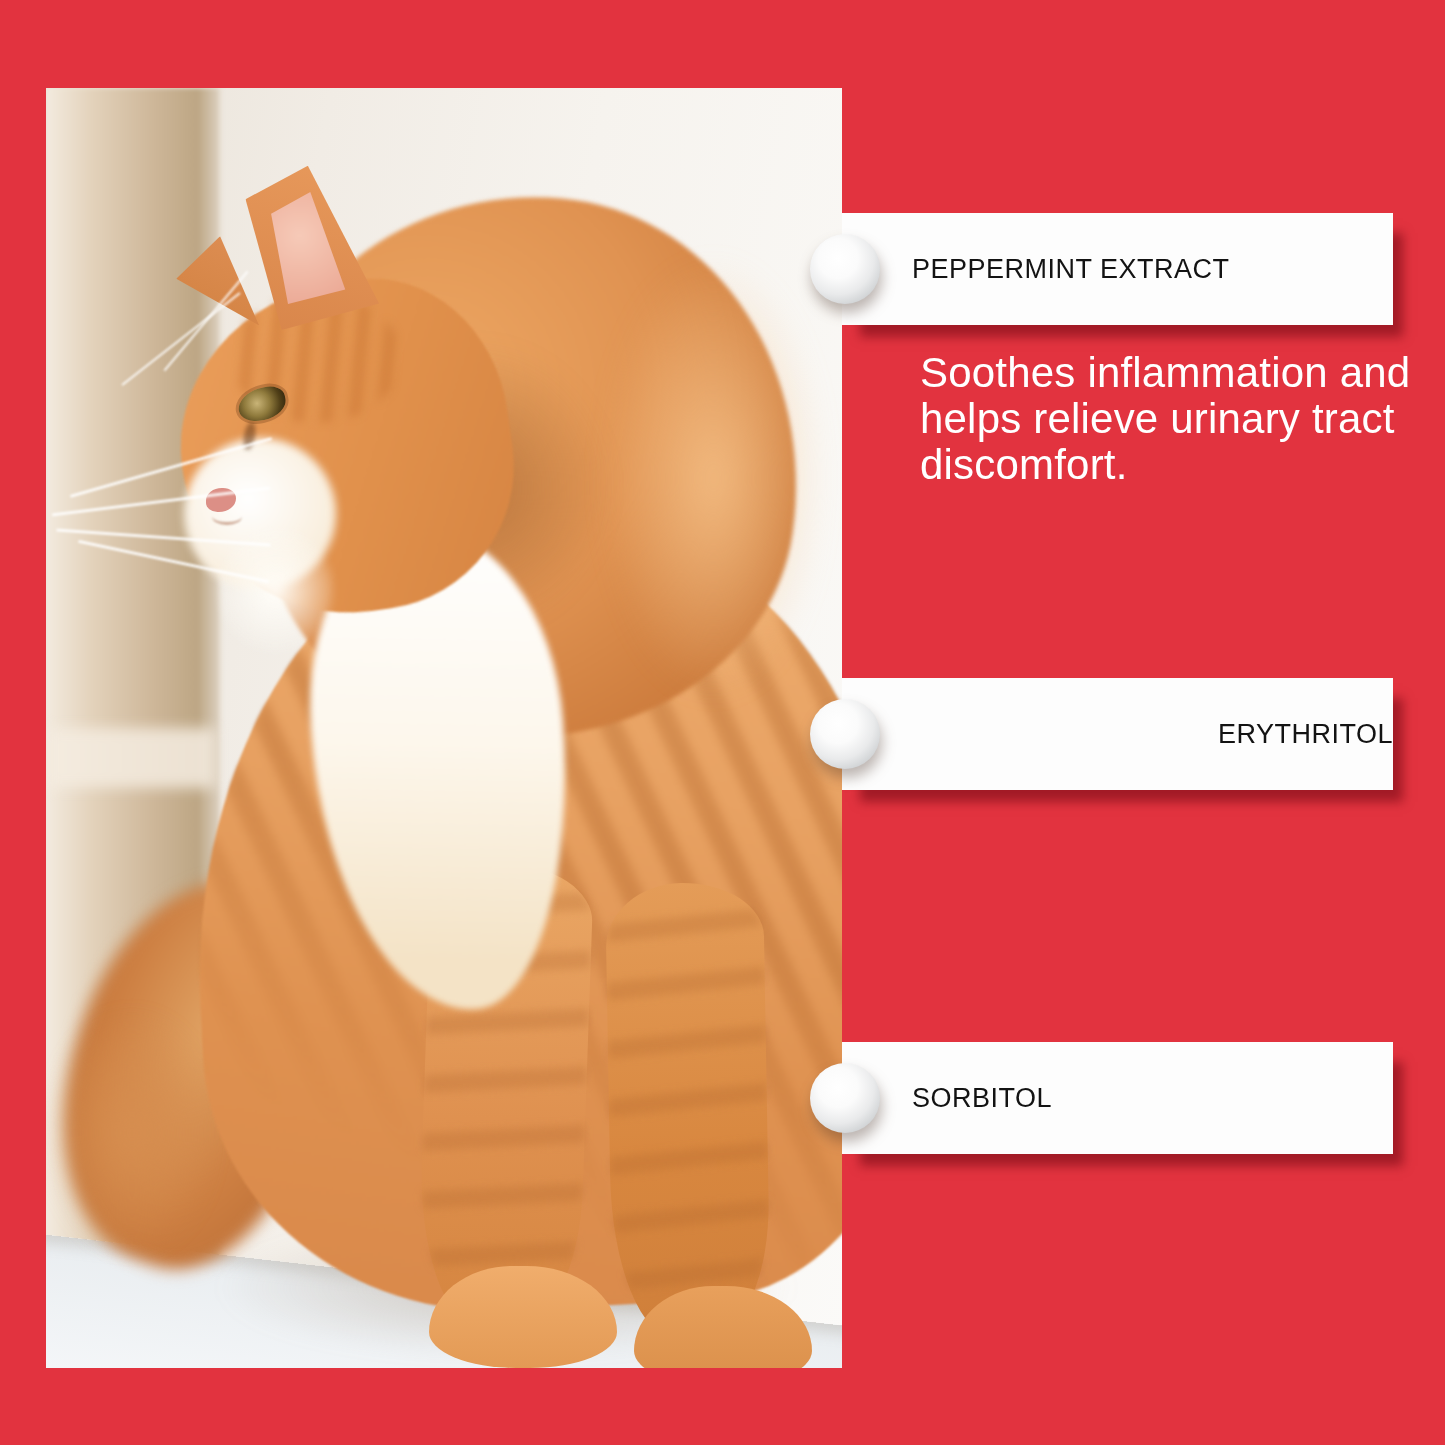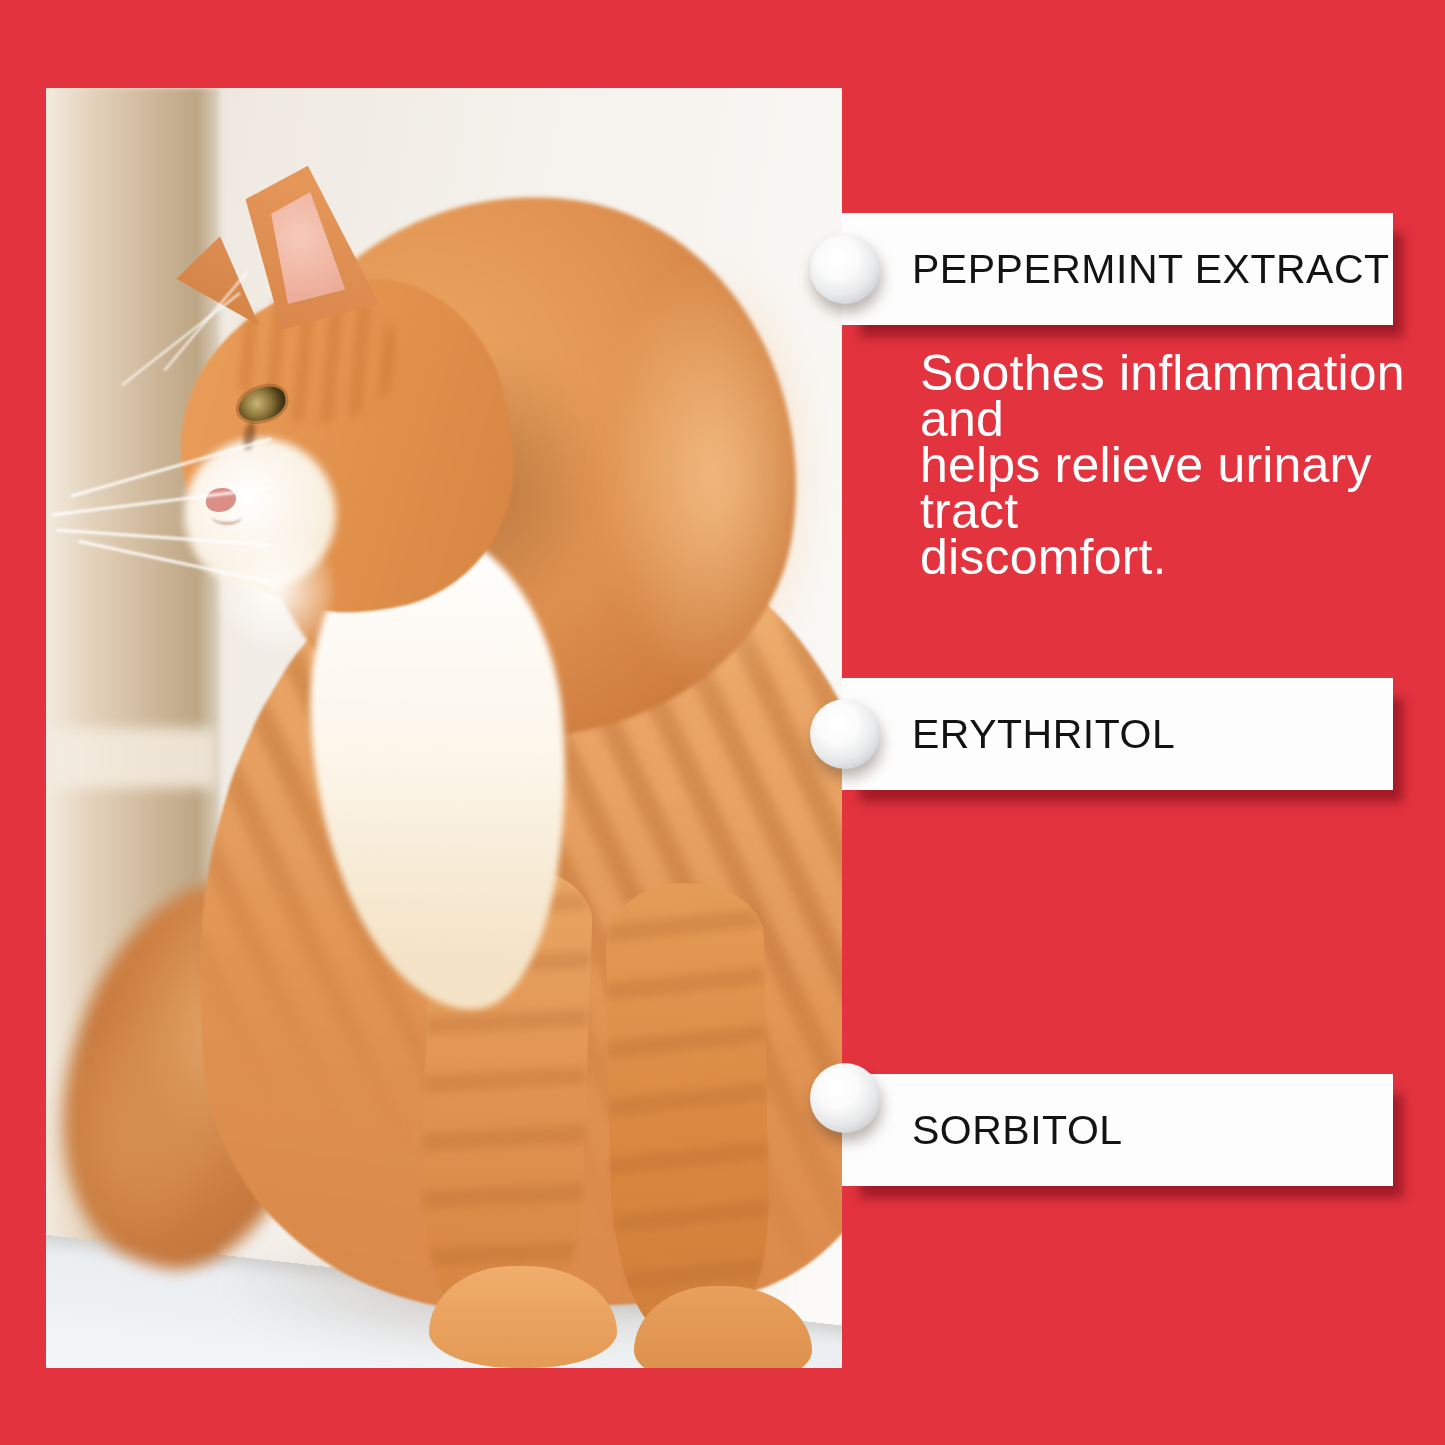--- a/index.html
+++ b/index.html
@@ -103,28 +103,28 @@
   .wk2{left:5px;   top:412px; width:220px; transform:rotate(-7deg);}
   .wk3{left:10px;  top:448px; width:215px; transform:rotate(4deg);}
   .wk4{left:30px;  top:472px; width:195px; transform:rotate(12deg);}
   .wk5{left:60px;  top:250px; width:150px; height:2px; transform:rotate(-38deg);}
   .wk6{left:95px;  top:232px; width:130px; height:2px; transform:rotate(-50deg);}
   
   .bar{position:absolute; left:842px; width:551px; height:112px; z-index:4;
        background:var(--bar-bg); display:flex; align-items:center;
        padding-left:70px; box-sizing:border-box;
        box-shadow:14px 16px 10px -4px var(--shadow-color);}
-  .bar-title{font-size:41px; letter-spacing:0.5px; color:var(--title-color); white-space:nowrap;}
-  .bar1{top:213px;} .bar2{top:678px;} .bar3{top:1042px;margin-top:32px;}
+  .bar-title{font-size:27px; letter-spacing:0.5px; color:var(--title-color); white-space:nowrap;}
+  .bar1{top:213px;} .bar2{top:678px;justify-content:flex-end;} .bar3{top:1042px;}
   .ball{position:absolute; left:810px; width:70px; height:70px; border-radius:50%; z-index:5;
         background:radial-gradient(circle at 40% 35%,#ffffff 0%,#fbfbfb 32%,#e9eaeb 58%,#cdd0d2 80%,#b3b6b8 95%,#c2c4c6 100%);
         filter:drop-shadow(2px 9px 7px rgba(70,45,35,0.35));}
   .ball1{top:234px;} .ball2{top:699px;} .ball3{top:1063px;}
   .desc{position:absolute; left:920px; width:520px; margin:0; z-index:3;
-        font-size:50px; line-height:46px; letter-spacing:0.2px;
+        font-size:42px; line-height:46px; letter-spacing:0.2px;
         color:var(--body-color); white-space:pre-line;}
   .desc1{top:350px;} .desc2{top:812px;} .desc3{top:1171px;}
 </style>
 </head>
 <body>
 
 <div class="canvas">
 
   <div class="photo">
     <div class="wall"></div>

